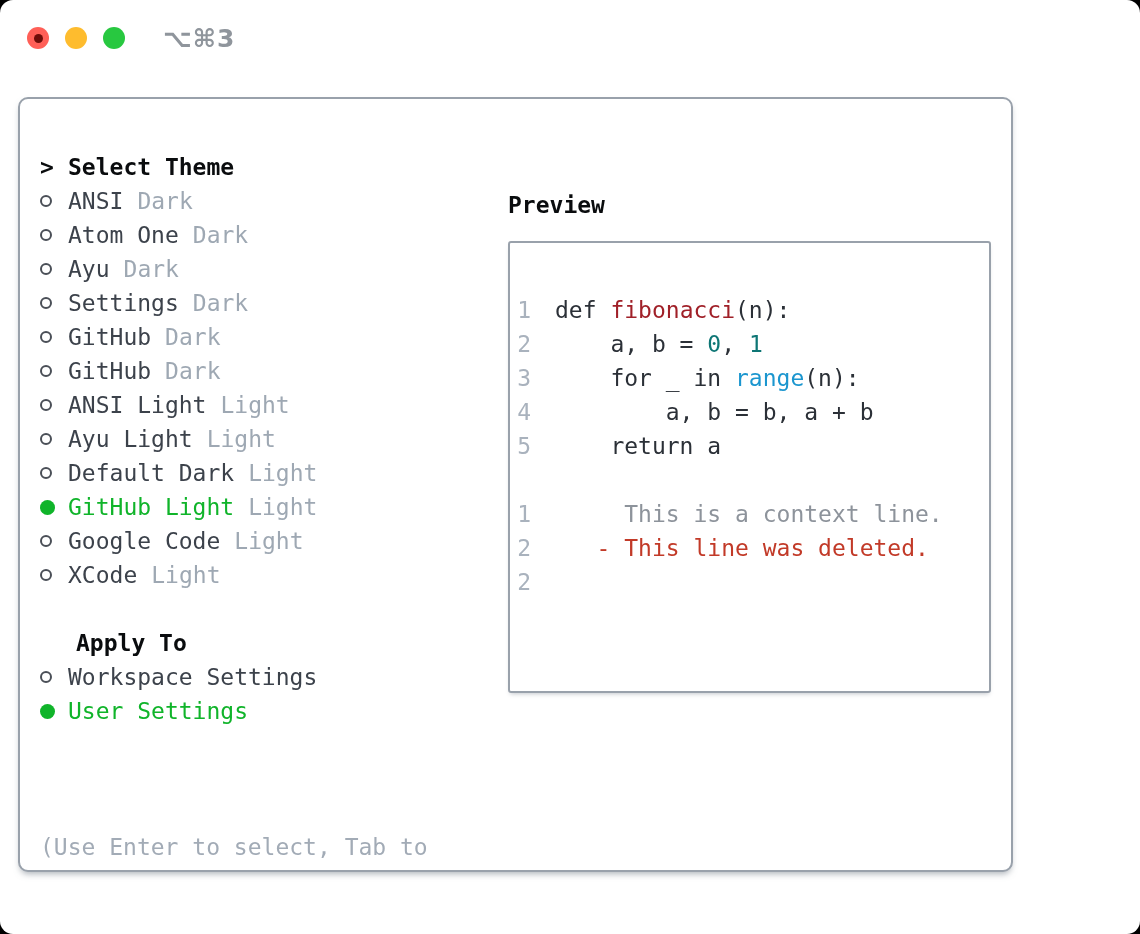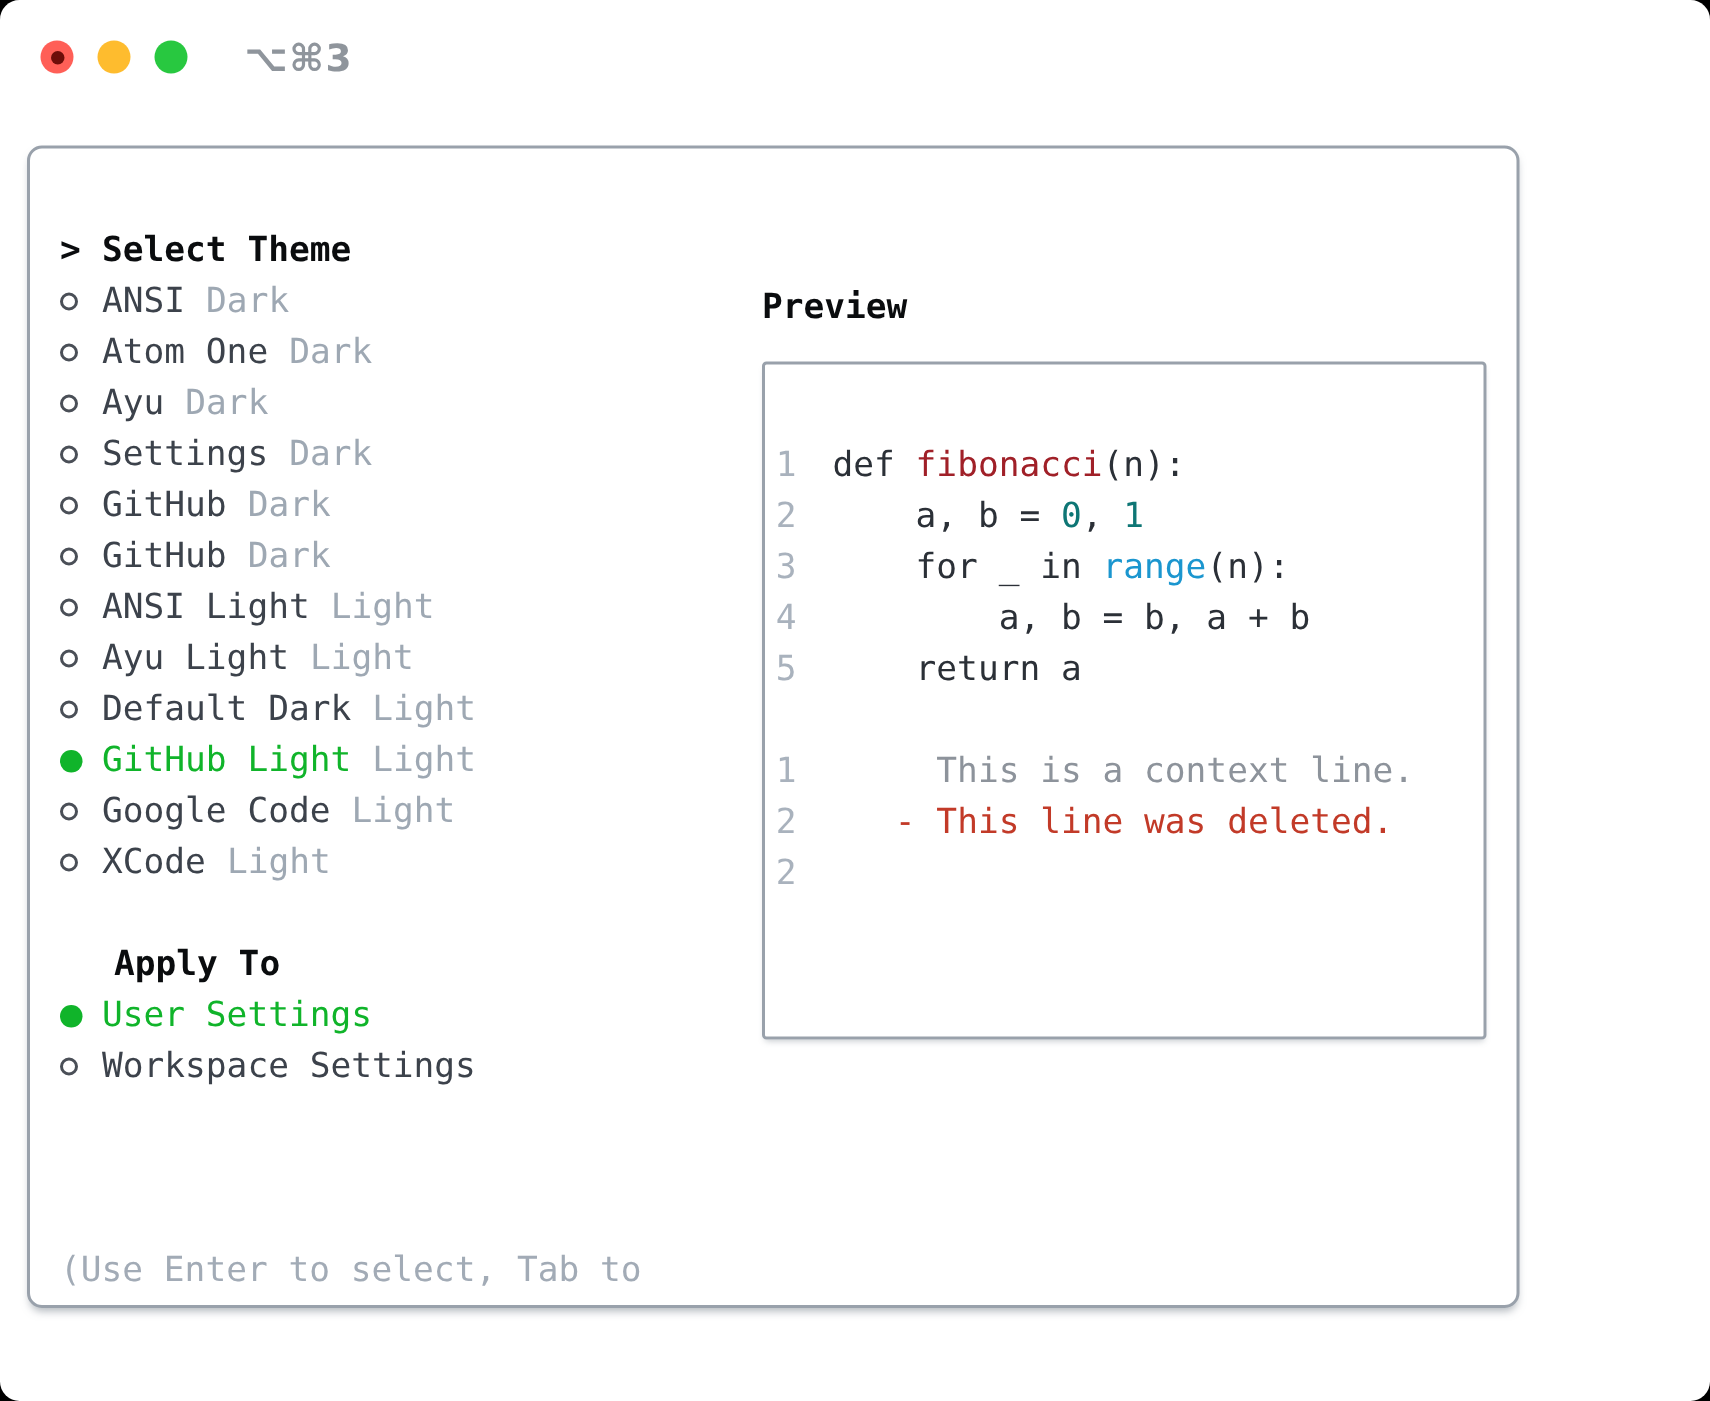--- a/index.html
+++ b/index.html
@@ -112,22 +112,22 @@
           <div class="row"><span class="bullet"></span><span class="name">XCode</span><span class="tag">Light</span></div>
         </div>
 
       <div class="spacer"></div>
 
       <div class="row indent">
         <span class="h">Apply To</span>
       </div>
 
       <div id="apply-list">
+          <div class="row"><span class="bullet"></span><span class="name">Workspace Settings</span></div>
           <div class="row"><span class="bullet selected"></span><span class="name selected">User Settings</span></div>
-          <div class="row"><span class="bullet"></span><span class="name">Workspace Settings</span></div>
         </div>
 
       <div class="spacer"></div>
 
       <div class="hint">
         <div>(Use Enter to select, Tab to</div>
         <div>change focus)</div>
       </div>
     </div>
 

